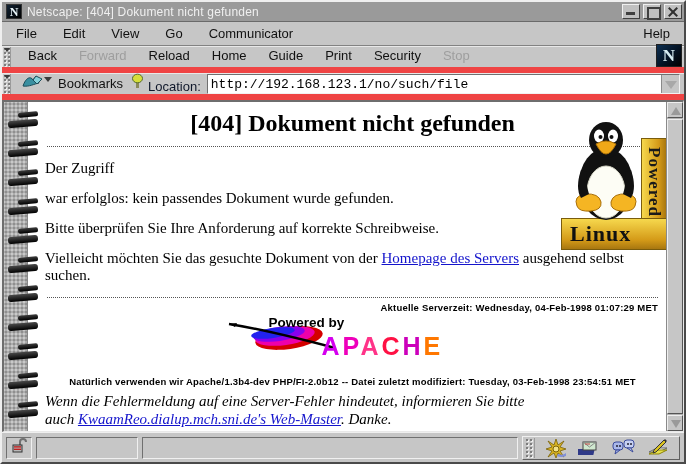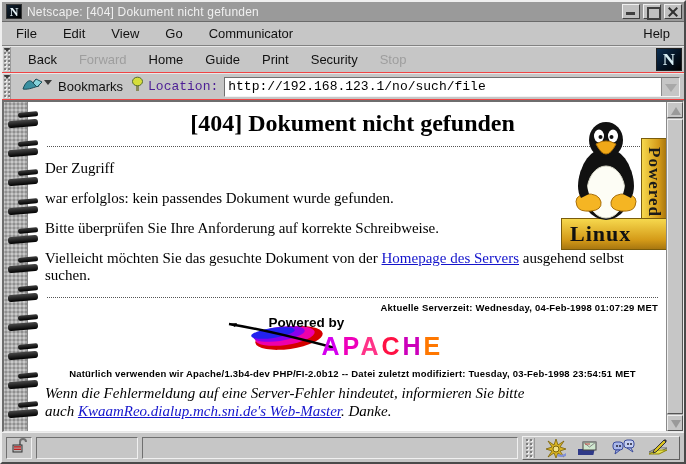--- a/index.html
+++ b/index.html
@@ -45,22 +45,22 @@
   .menubar {
     height:24px; flex:0 0 24px; display:flex; align-items:center;
     background:#c6c6c6; border-bottom:1px solid #828282; padding:0 8px; font-size:13px;
   }
   .menu-item { padding:3px 13px; color:#111; }
   .menu-item:first-child { padding-left:6px; }
   .menu-help { margin-left:auto; padding:15px 6px; color:#111; }
 
   
   .toolrow {
-    display:flex; align-items:center; background:#c6c6c6;
-    border-top:1px solid #e8e8e8; border-bottom:1px solid #ef4444;
+    display:flex; align-items:flex-end; background:#c6c6c6;
+    border-top:1px solid #e8e8e8; border-bottom:6px solid #ef4444;
   }
   .toolbar { height:27px; flex:0 0 27px; }
   .locbar  { height:27px; flex:0 0 27px; }
   .grip {
     width:9px; align-self:stretch; margin-right:6px; position:relative;
     background:
       radial-gradient(circle, #7d7d7d 28%, transparent 30%),
       radial-gradient(circle, #efefef 28%, transparent 30%);
     background-size:4px 4px; background-position:0 0, 1px 1px;
     border-right:1px solid #9a9a9a; border-left:1px solid #e8e8e8;
@@ -79,21 +79,21 @@
     font-family:"Liberation Serif",serif; font-weight:bold; font-size:17px; line-height:21px;
   }
 
   
   .bookmark-chip { display:flex; align-items:center; padding:0 4px; }
   .bm-label { font-size:13px; color:#111; margin:0 4px 0 4px; }
   .caret-down {
     width:0; height:0; border-left:4px solid transparent; border-right:4px solid transparent;
     border-top:5px solid #3a3a3a; margin:-8px 2px 0 0;
   }
-  .loc-label { font-size:13px; color:#4c1d95; margin:0 6px 0 4px;font-family:Liberation Mono, monospace; }
+  .loc-label { font-size:13px; color:#0f172a; margin:0 6px 0 4px; }
   .url-wrap { flex:1; display:flex; align-items:stretch; margin-right:4px; position:relative;
     border-top:1px solid #707070; border-left:1px solid #707070;
     border-bottom:1px solid #f2f2f2; border-right:1px solid #f2f2f2; background:#fff; height:20px; }
   .url-input {
     flex:1; border:none; outline:none; background:#fff; color:#000;
     font-family:"Liberation Mono", monospace; font-size:13px; padding:1px 3px;
   }
   .url-drop { width:18px; background:#c6c6c6; border-left:1px solid #8a8a8a; position:relative; }
   .url-drop::before {
     content:""; position:absolute; left:3px; top:6px;
@@ -150,21 +150,21 @@
   .apache-row { display:flex; justify-content:center; margin-top:2px; }
   .apache-logo { position:relative; width:252px; height:44px; }
   .apache-feather { position:absolute; left:0; bottom:3px; }
   .apache-powered { position:absolute; left:42px; top:0; font-family:"Liberation Sans",sans-serif;
     font-weight:bold; font-size:13.5px; color:#000; }
   .apache-word { position:absolute; left:95px; bottom:0; font-family:"Liberation Sans",sans-serif;
     font-weight:bold; font-size:25px; letter-spacing:3px; line-height:25px; }
   .al0{color:#d400ee}.al1{color:#ee00bb}.al2{color:#ff3388}.al3{color:#ff1144}.al4{color:#cc00bb}.al5{color:#ff7700}
 
   .server-info { font-family:"Liberation Sans",sans-serif; font-size:9.5px; font-weight:bold;
-    text-align:center; margin-top:9px; letter-spacing:.2px; }
+    text-align:center; margin-top:17px; letter-spacing:.2px; }
   .footer { font-size:15px; font-style:italic; margin-top:5px; line-height:18px; padding-right:120px; }
 
   
   .linux-logo { position:absolute; top:8px; right:16px; width:106px; height:140px; z-index:2; }
   .linux-vert {
     position:absolute; right:0; top:28px; bottom:0; width:26px;
     background:linear-gradient(90deg,#f6d84d,#d49a18 70%,#a87710);
     border:1px solid #7a5c0c;
   }
   .linux-vert span {
@@ -220,20 +220,21 @@
     <div class="menu-item">View</div>
     <div class="menu-item">Go</div>
     <div class="menu-item">Communicator</div>
     <div class="menu-help">Help</div>
   </div>
 
   <div class="toolrow toolbar">
     <div class="grip"></div>
     <div class="tb-btn">Back</div>
     <div class="tb-btn disabled">Forward</div>
+    <div class="tb-btn">Reload</div>
     <div class="tb-btn">Home</div>
     <div class="tb-btn">Guide</div>
     <div class="tb-btn">Print</div>
     <div class="tb-btn">Security</div>
     <div class="tb-btn disabled">Stop</div>
     <div class="ns-logo">N</div>
   </div>
 
   <div class="toolrow locbar">
     <div class="grip"></div>

